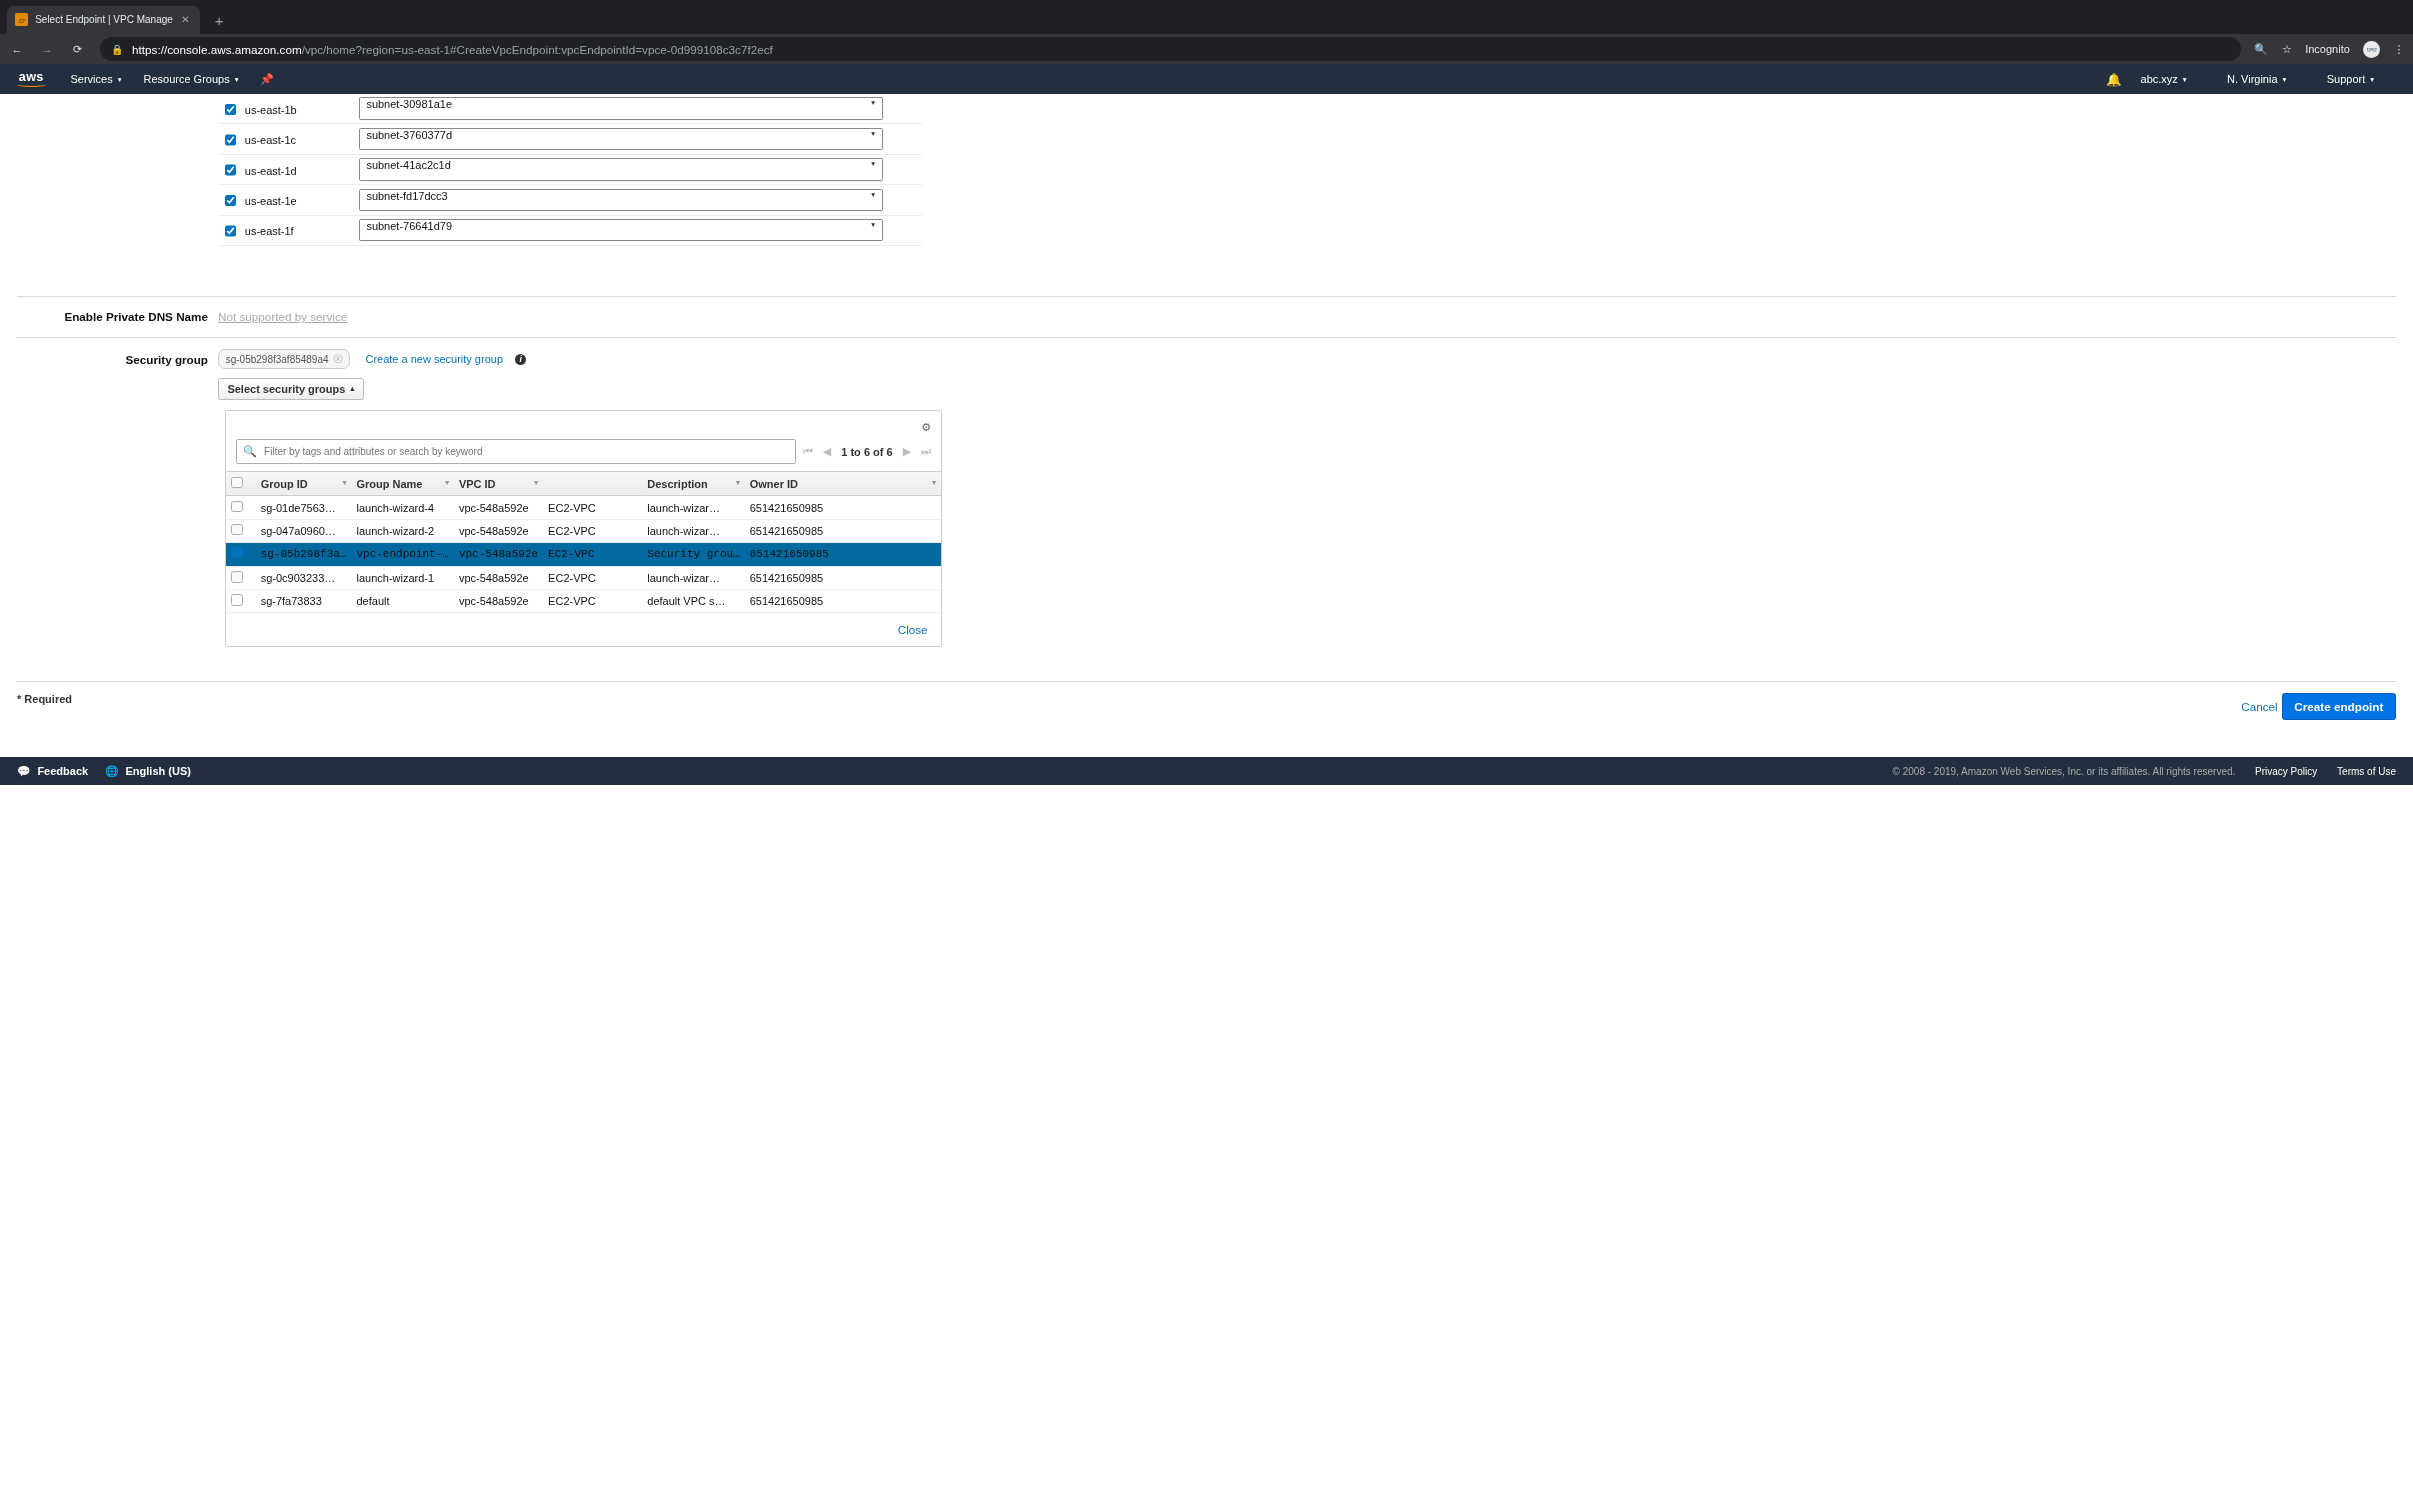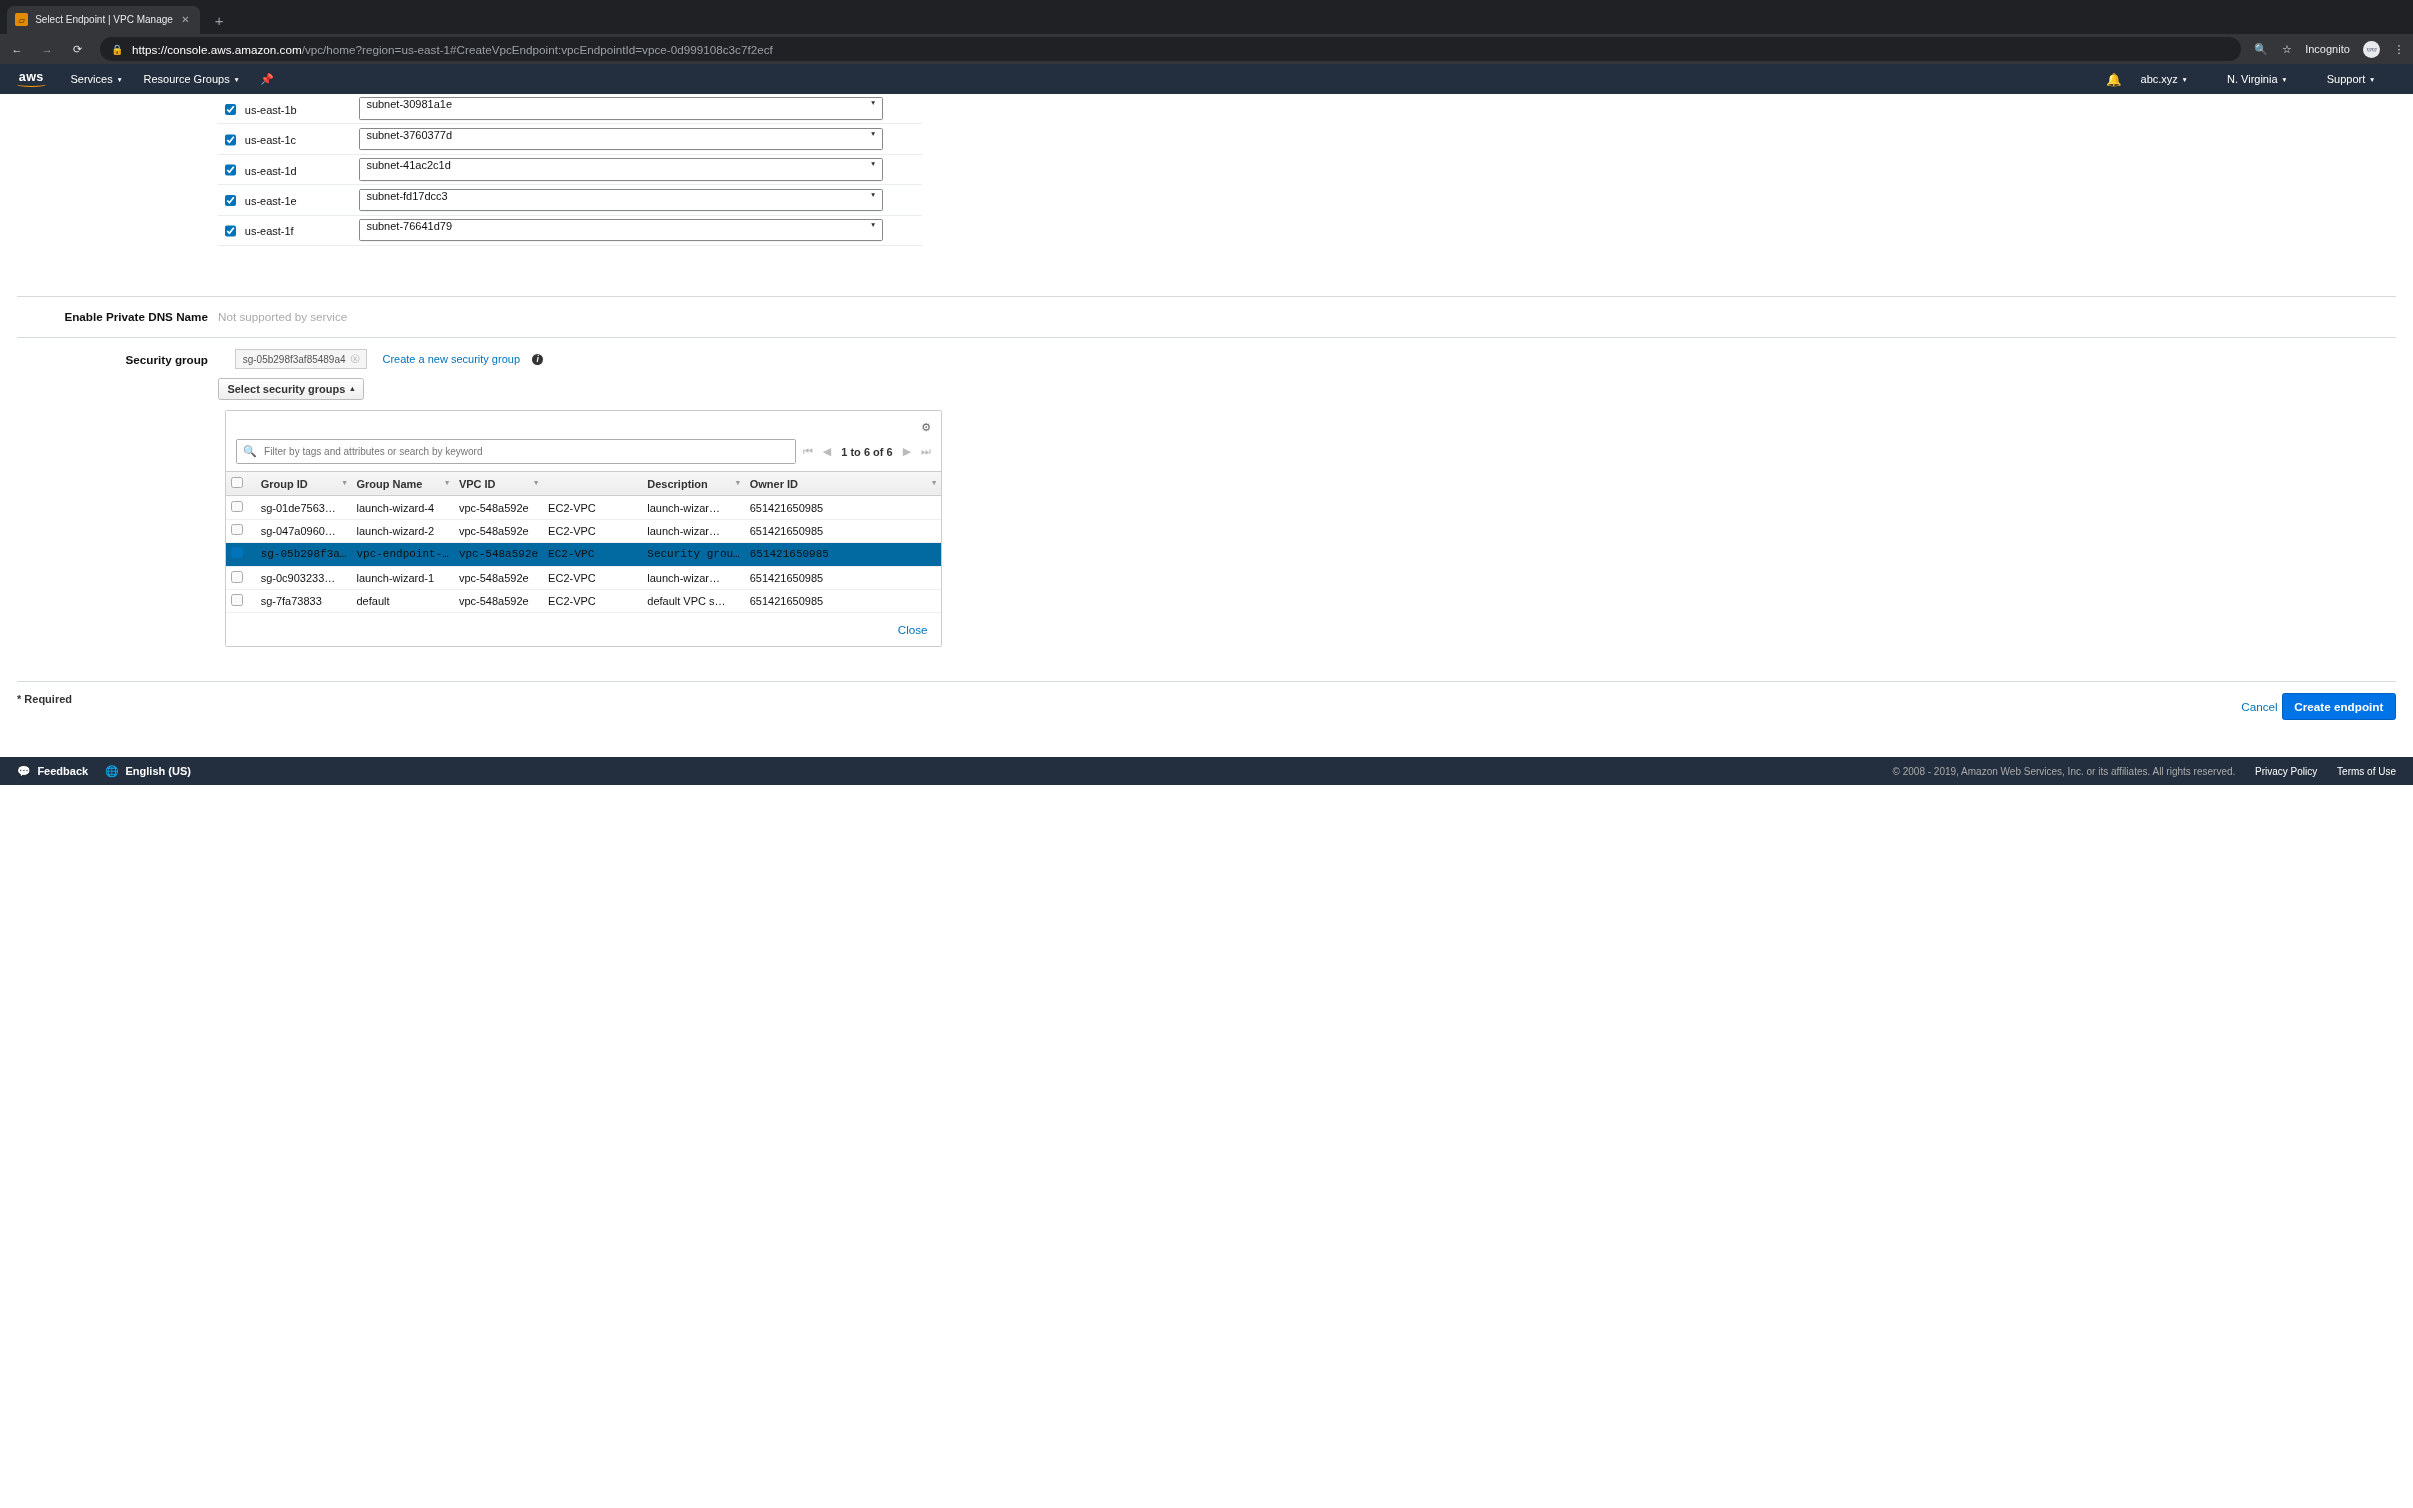--- a/index.html
+++ b/index.html
@@ -62,24 +62,24 @@
     justify-content:space-between; font-size:11px; color:#111;
     box-shadow: 0 0.8px 0 rgba(0,0,0,0.05);
     width:524px;
   }
   .tri-down { font-size:7.5px; color:#333; }
 
   
   .form-row { display:flex; align-items:center; padding:13.4px 0; }
   .form-row.bordered { border-top:0.8px solid #d5dbdb; border-bottom:0.8px solid #d5dbdb; margin-top:50px;}
   .form-label { width:201px; text-align:right; padding-right:10px; font-weight:bold; font-size:11.7px; color:#111;}
-  .muted { color:#aaa; font-size:11.7px; font-weight:normal;}
+  .muted { color:#aaa; font-size:11.7px; font-weight:normal;text-decoration:underline;}
 
   .sg-row { display:flex; align-items:center; padding:11.7px 0 5px 0;}
-  .tag-chip { background:#f5f5f5; border:0.8px solid #ccc; border-radius:0; padding:2.5px 6.7px; font-size:10px; color:#555; display:flex;align-items:center;gap:5px;margin-left:17px;}
+  .tag-chip { background:#f5f5f5; border:0.8px solid #ccc; border-radius:7px; padding:2.5px 6.7px; font-size:10px; color:#555; display:flex;align-items:center;gap:5px;}
   .tag-chip .x { color:#aaa; font-size:9.2px;}
   .link { color:#0073bb; cursor:pointer; }
   .info-icon { width:11.7px;height:11.7px;border-radius:50%;background:#333;color:#fff;display:flex;align-items:center;justify-content:center;font-size:8.4px;font-weight:bold;font-style:italic;}
 
   .toggle-btn {
     background:linear-gradient(#fff,#eee); border:0.8px solid #bbb; border-radius:2.5px;
     padding:4.2px 8.4px; font-size:11px; font-weight:bold; color:#333;
     display:inline-flex; align-items:center; gap:5px; cursor:pointer;
     margin-left:201px; margin-top:3.4px;
   }

